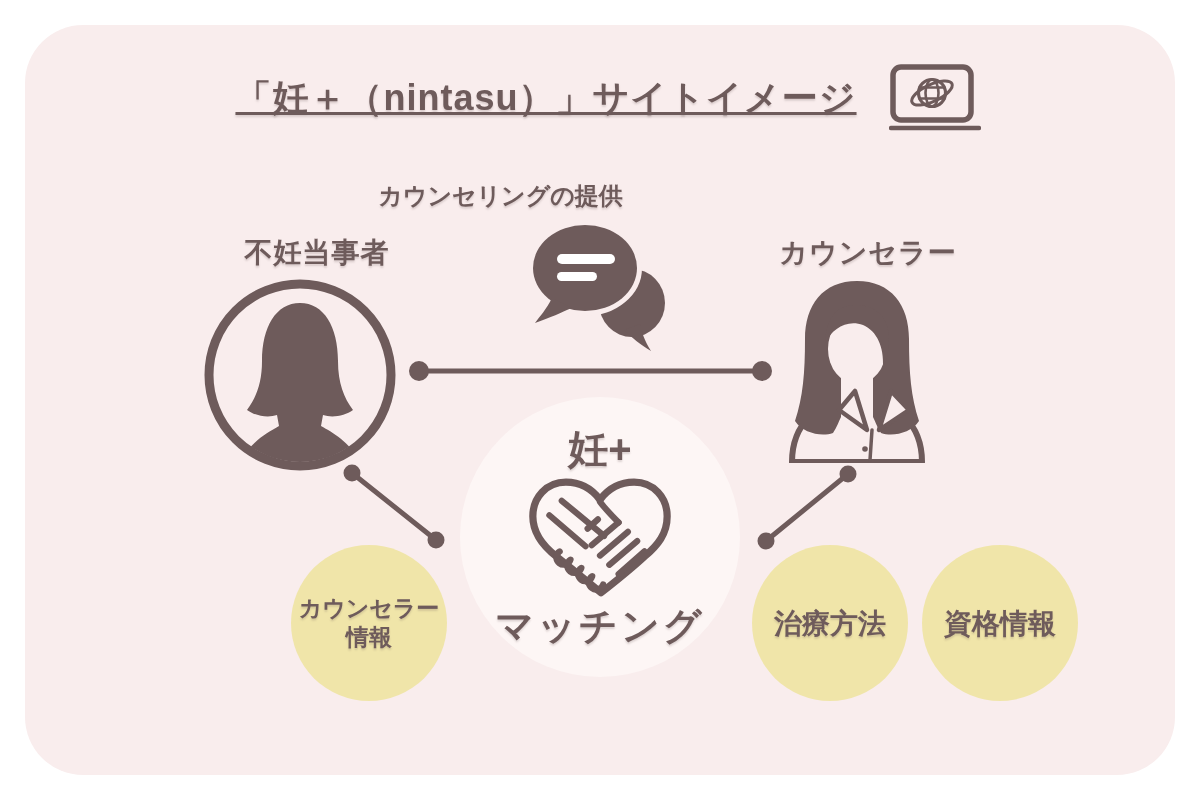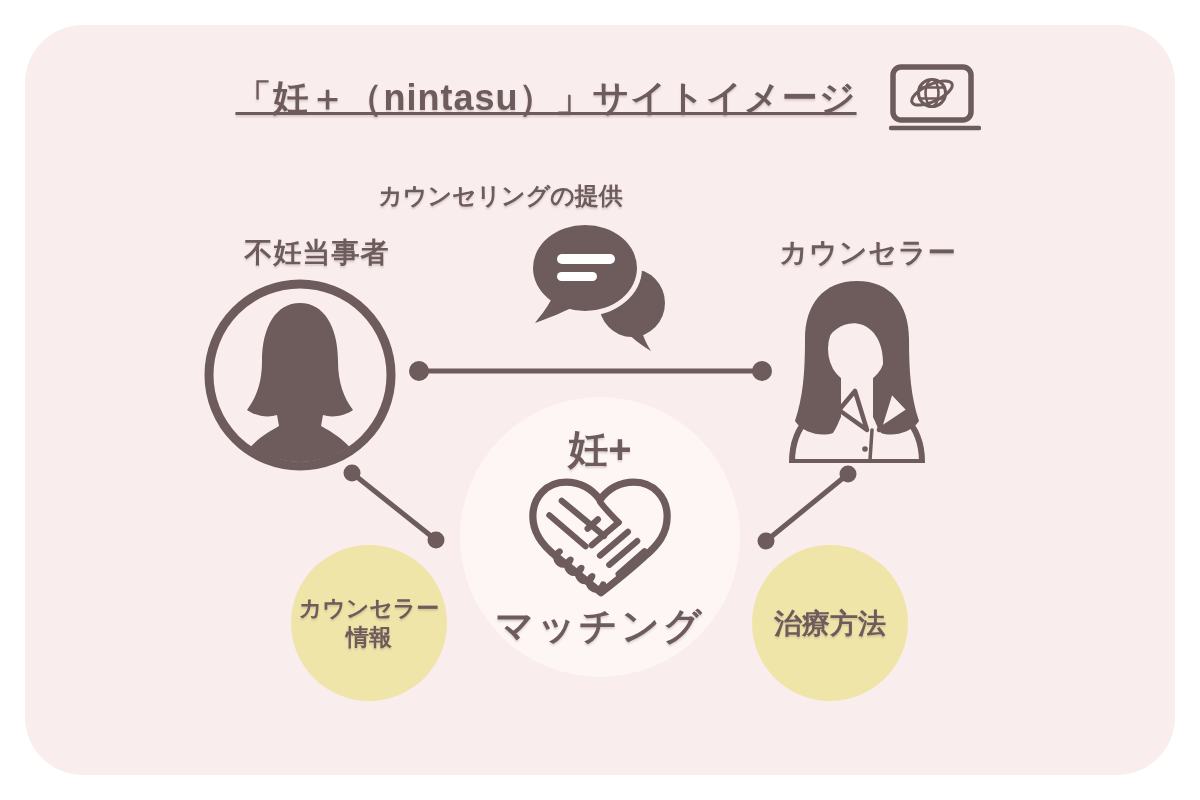--- a/index.html
+++ b/index.html
@@ -153,13 +153,16 @@
     <div class="match-label shadowed">マッチング</div>
   </div>
 
   <div class="topic small-text shadowed" id="t2">
     <div class="l1">カウンセラー</div>
     <div class="l2">情報</div>
   </div>
   <div class="topic shadowed" id="t3">
     <div class="l1">治療方法</div>
   </div>
+  <div class="topic shadowed" id="t4">
+    <div class="l1">資格情報</div>
+  </div>
 </div>
 
 </body></html>

